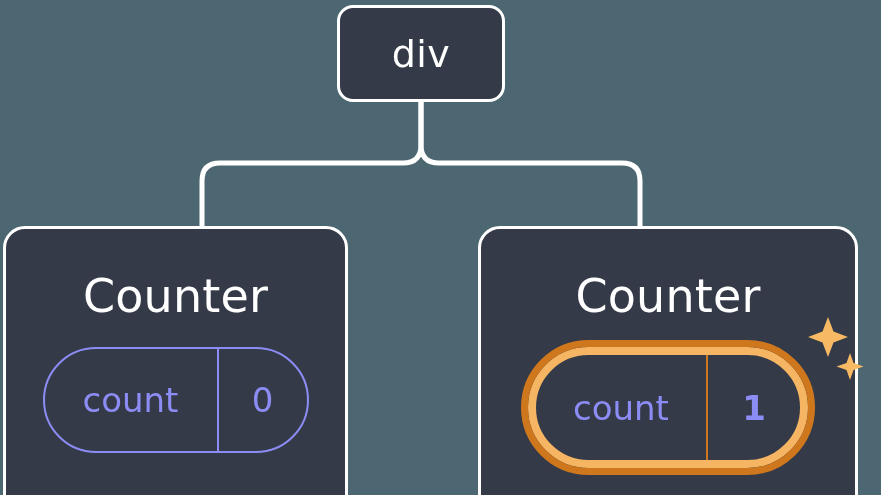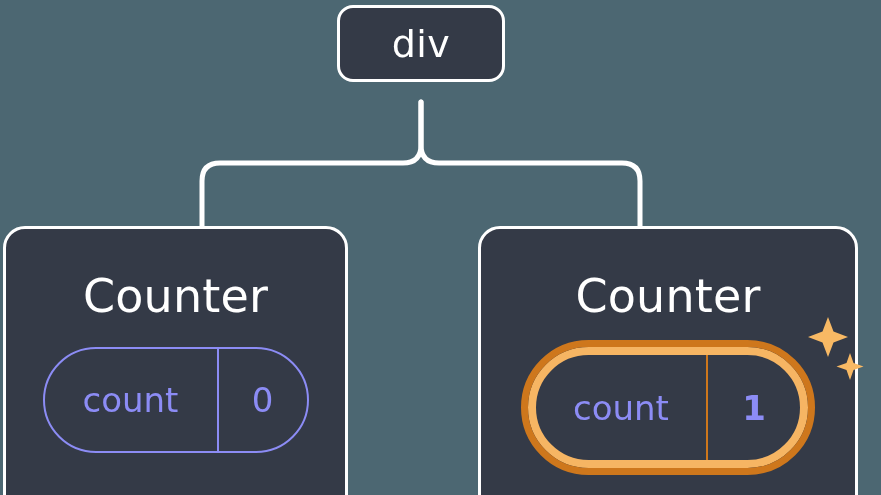--- a/index.html
+++ b/index.html
@@ -34,21 +34,21 @@
     position: absolute;
     background: #343A47;
     border: 3px solid #FFFFFF;
     border-radius: 16px;
     box-sizing: border-box;
   }
   #root-node {
     left: 337px;
     top: 5px;
     width: 168px;
-    height: 77px;
+    height: 97px;
     display: flex;
     align-items: center;
     justify-content: center;
   }
   #root-label {
     color: #FFFFFF;
     font-size: 38px;
     letter-spacing: 0.5px;
     line-height: 1;
   }

